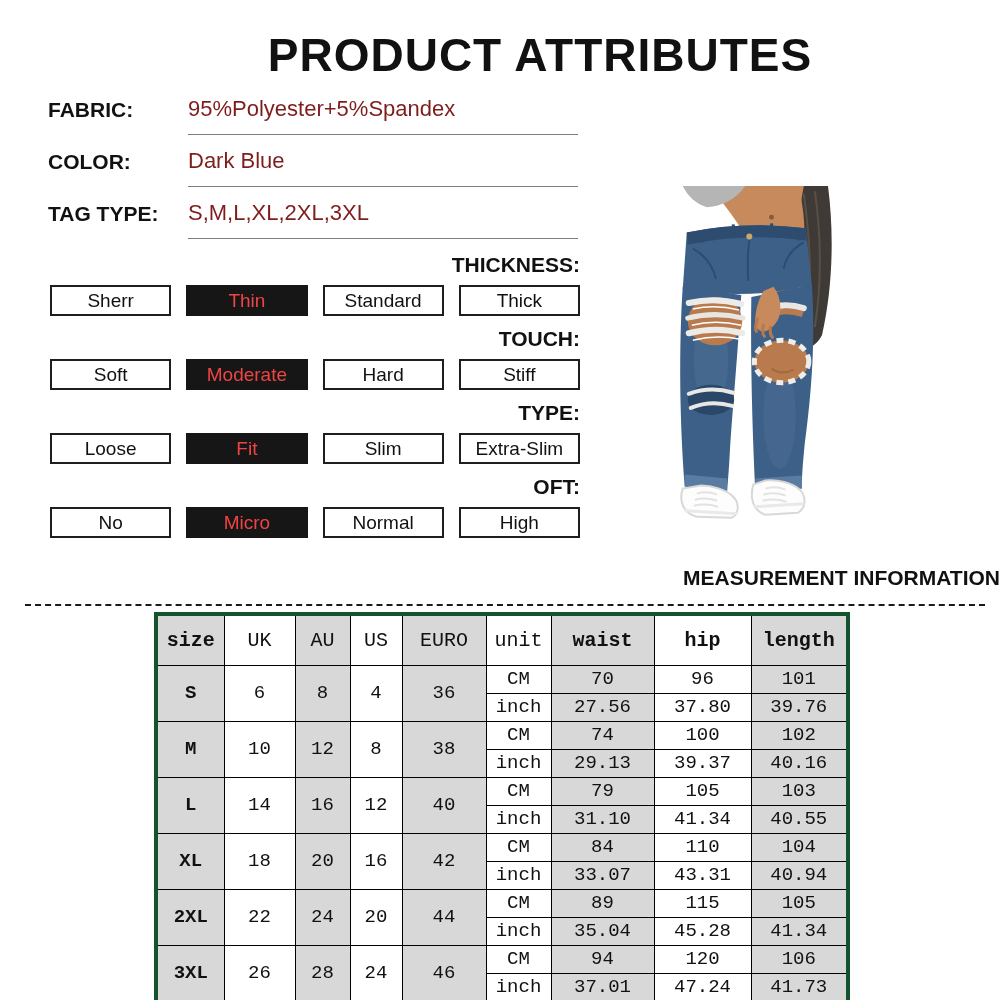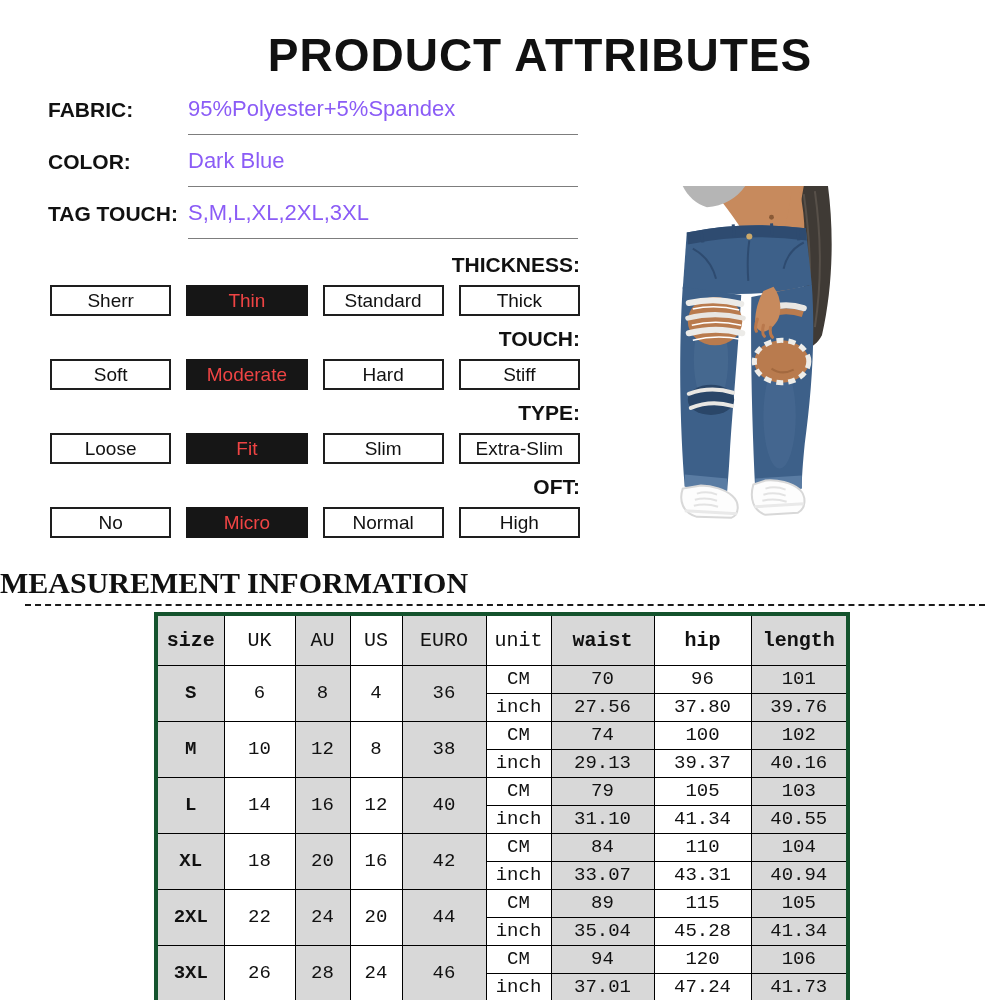--- a/index.html
+++ b/index.html
@@ -4,33 +4,33 @@
 <style>
   html,body{margin:0;padding:0;background:#fff;}
   .canvas{position:relative;width:1000px;height:1000px;background:#fff;overflow:hidden;
           font-family:"Liberation Sans","DejaVu Sans",sans-serif;color:#111;}
 
   .page-title{position:absolute;top:28px;left:0;width:1000px;text-align:center;
               font-size:46px;font-weight:bold;letter-spacing:1px;padding-left:40px;}
 
   .attr-row{position:absolute;left:48px;width:530px;height:44px;}
   .attr-label{display:inline-block;width:140px;font-size:21px;font-weight:bold;vertical-align:top;padding-top:2px;}
-  .attr-value{display:inline-block;font-size:22px;color:#8b5cf6;}
+  .attr-value{display:inline-block;font-size:22px;color:#7f1d1d;}
   .attr-underline{position:absolute;left:140px;top:38px;width:390px;border-top:1px solid #7d7d7d;}
 
   .opt-section{position:absolute;left:48px;width:532px;}
   .opt-label{font-size:21px;font-weight:bold;line-height:24px;text-align:right;}
   .opt-row{display:flex;gap:15px;margin-top:8px;margin-left:2px;}
   .opt-btn{flex:1;height:31px;box-sizing:border-box;border:2px solid #1e1e1e;background:#fff;color:#111;
            font-family:"Liberation Sans",sans-serif;font-size:19px;display:flex;align-items:center;justify-content:center;
            padding:0;cursor:pointer;}
   .opt-btn.sel{background:#161616;border-color:#161616;color:#ef4444;}
 
-  .measure-title{position:absolute;top:566px;left:0;width:1000px;text-align:left;
-                 font-size:30px;font-weight:bold;font-family:Liberation Serif, serif;}
+  .measure-title{position:absolute;top:566px;left:0;width:1000px;text-align:right;
+                 font-size:21px;font-weight:bold;}
   .dash-line{position:absolute;top:604px;left:25px;width:960px;border-top:2px dashed #1a1a1a;}
 
   .size-table{position:absolute;left:154px;top:612px;width:692px;border-collapse:collapse;table-layout:fixed;
               font-family:"Liberation Mono","DejaVu Sans Mono",monospace;color:#111;border:4px solid #14532d;}
   .size-table td{border:1px solid #000;text-align:center;padding:0;font-size:19px;height:27px;line-height:1.05;
                  overflow:hidden;}
   .size-table thead td{height:49px;font-size:20px;}
   .size-table td.g{background:#d8d8d8;}
   .size-table td.b{font-weight:bold;}
 
@@ -45,21 +45,21 @@
 
   <div class="attr-row" style="top:96px">
     <span class="attr-label">FABRIC:</span><span class="attr-value">95%Polyester+5%Spandex</span>
     <div class="attr-underline"></div>
   </div>
   <div class="attr-row" style="top:148px">
     <span class="attr-label">COLOR:</span><span class="attr-value">Dark Blue</span>
     <div class="attr-underline"></div>
   </div>
   <div class="attr-row" style="top:200px">
-    <span class="attr-label">TAG TOUCH:</span><span class="attr-value">S,M,L,XL,2XL,3XL</span>
+    <span class="attr-label">TAG TYPE:</span><span class="attr-value">S,M,L,XL,2XL,3XL</span>
     <div class="attr-underline"></div>
   </div>
 
   <div class="opt-section" style="top:253px">
     <div class="opt-label">THICKNESS:</div>
     <div class="opt-row">
       <button class="opt-btn">Sherr</button>
       <button class="opt-btn sel">Thin</button>
       <button class="opt-btn">Standard</button>
       <button class="opt-btn">Thick</button>

